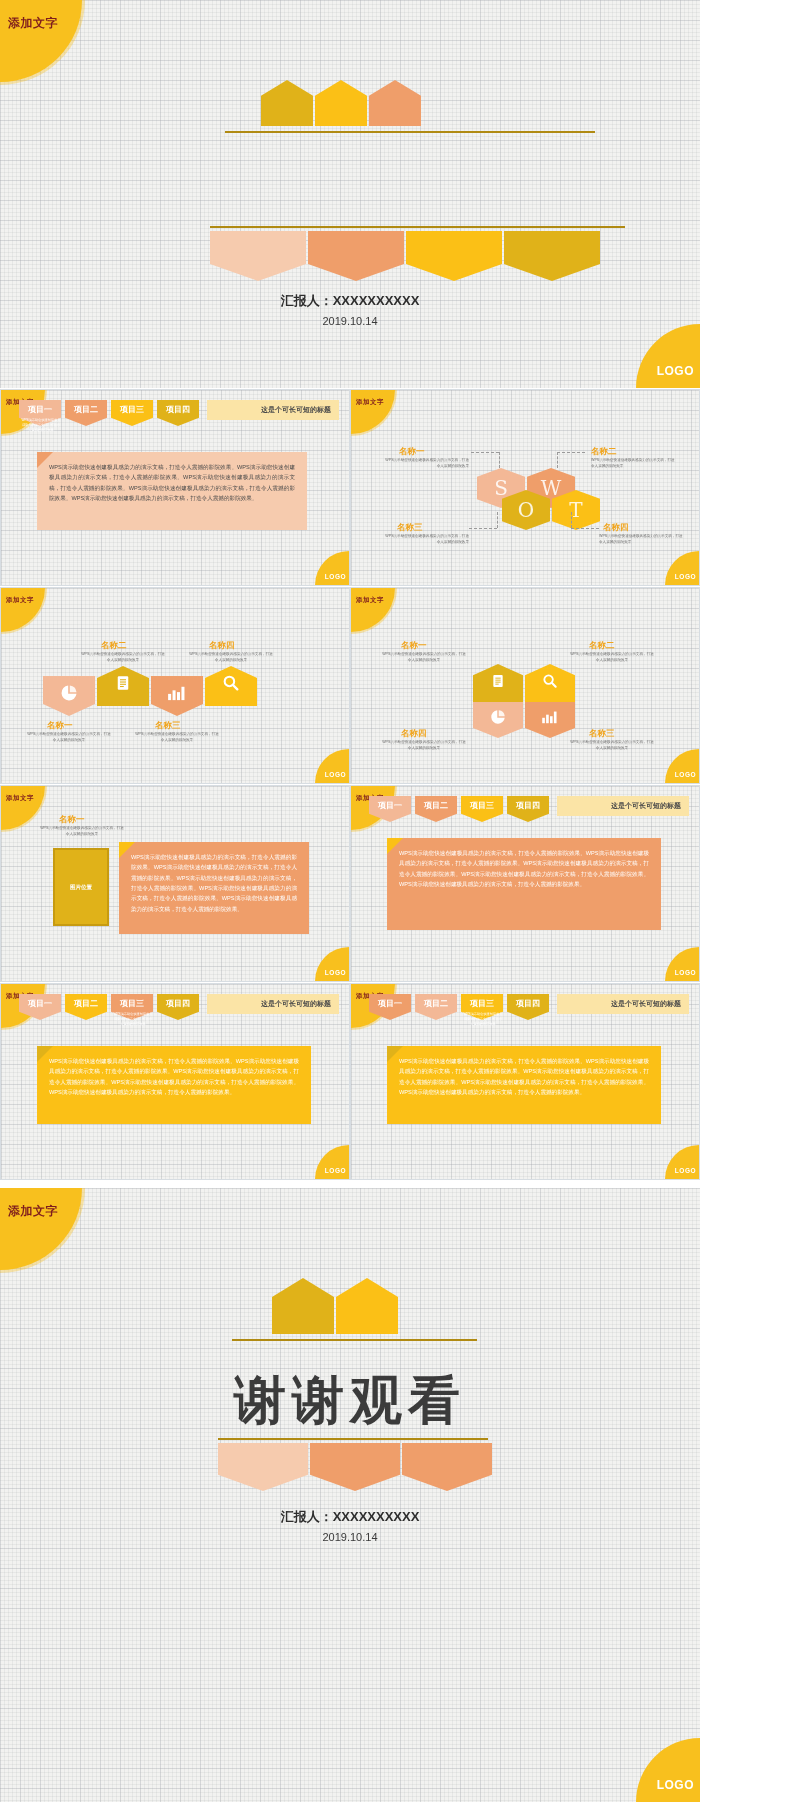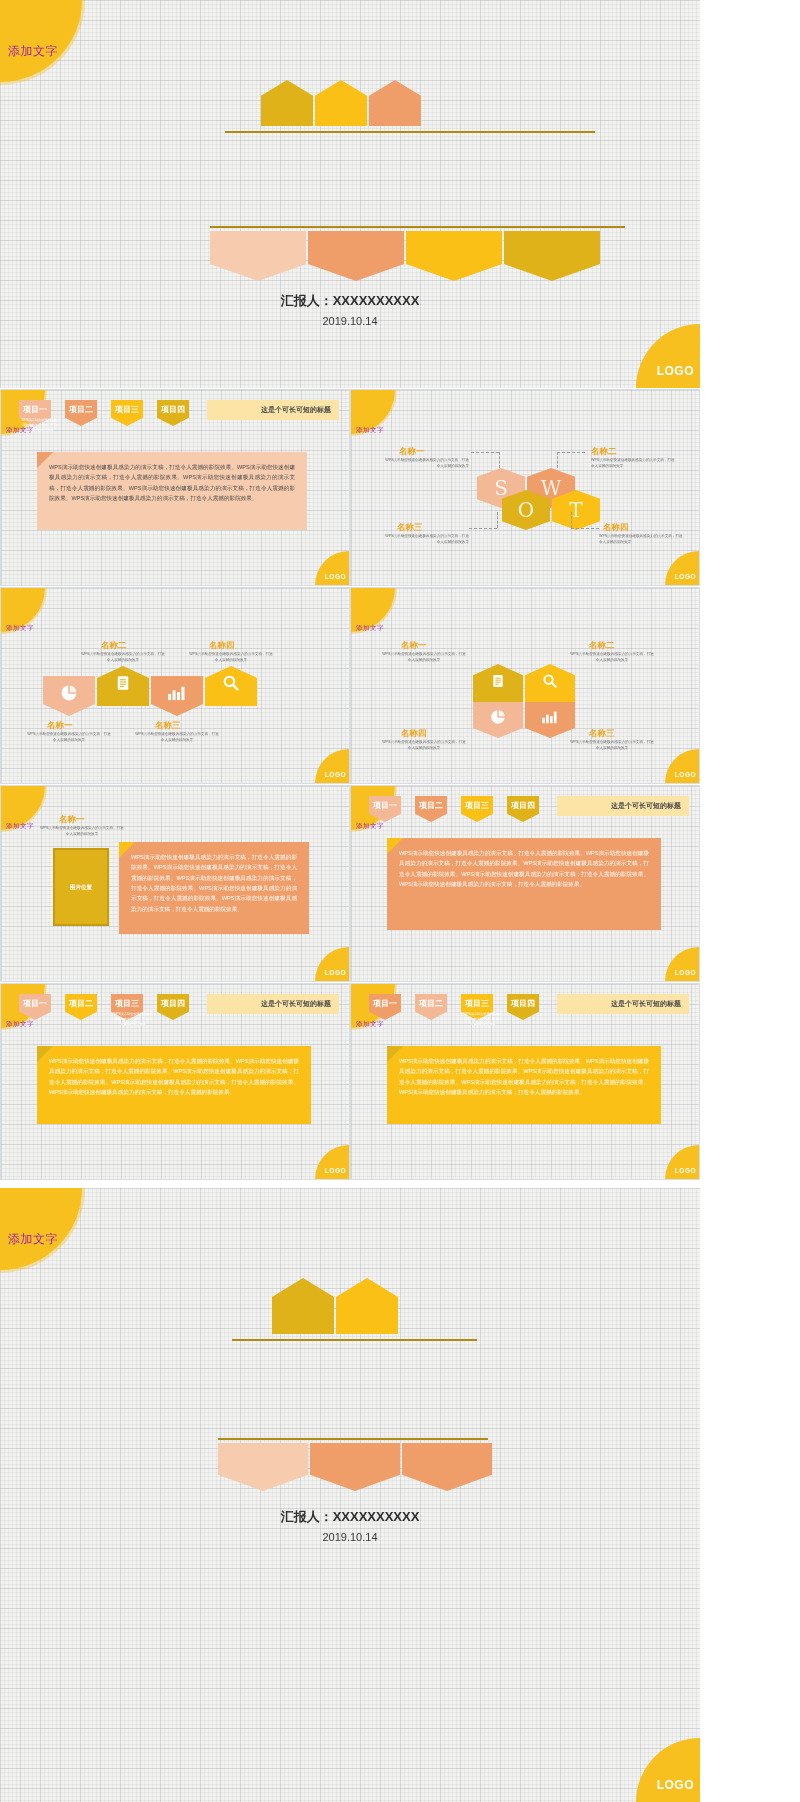--- a/index.html
+++ b/index.html
@@ -23,23 +23,22 @@
   }
 
   
   .cover{ position:absolute; left:0; top:0; width:700px; height:388px; overflow:hidden; }
   .corner-tag{
     position:absolute; left:0; top:0; width:82px; height:82px;
     background:#f8c01e; border-bottom-right-radius:82px;
     box-shadow:0 0 0 3px rgba(248,192,30,.35);
   }
   .corner-tag span{
-    position:absolute; left:8px; top:15px; color:#a21caf; font-weight:normal; font-size:12px;
+    position:absolute; left:8px; top:15px; color:#7f1d1d; font-weight:bold; font-size:12px;
     letter-spacing:.5px;
-    margin-top:28px;
   }
   .logo-badge{
     position:absolute; right:0; bottom:0; width:64px; height:64px;
     background:#f8c01e; border-top-left-radius:64px;
   }
   .logo-badge span{
     position:absolute; right:6px; bottom:10px; color:#fff; font-size:12px; font-weight:bold;
     letter-spacing:.5px;
   }
 
@@ -69,21 +68,21 @@
   }
 
   
   .slide{ position:absolute; width:350px; height:197px; overflow:hidden; border:1px solid #d7dde2; }
   .slide .corner-tag{ width:44px; height:44px; border-bottom-right-radius:44px; box-shadow:0 0 0 2px rgba(248,192,30,.35); }
   .slide .corner-tag span{ left:5px; top:8px; font-size:6.5px; }
   .slide .logo-badge{ width:34px; height:34px; border-top-left-radius:34px; }
   .slide .logo-badge span{ right:3px; bottom:5px; font-size:6.5px; }
 
   
-  .tab{ position:absolute; top:10px; width:32px; height:26px;font-family:Liberation Serif, serif; }
+  .tab{ position:absolute; top:10px; width:42px; height:26px;font-family:Liberation Serif, serif; }
   .tab i{ display:block; width:100%; height:100%; clip-path:polygon(0 0,100% 0,100% 68%,50% 100%,0 68%); }
   .tab b{
     position:absolute; left:0; right:0; top:4px; text-align:center;
     color:#fff; font-size:8px; font-weight:bold;
   }
   .tab-long{
     position:absolute; top:10px; height:20px; background:#fbe4a6;
     display:flex; align-items:center; justify-content:flex-end; padding-right:8px;
   }
   .tab-long span{ font-size:7px; font-weight:bold; color:#4a4a4a; }
@@ -514,20 +513,21 @@
 
     <div class="pent" style="left:272px;top:90px;width:62px;height:56px;">
         <i style="background:#e0b219"></i>
       </div>
     <div class="pent" style="left:336px;top:90px;width:62px;height:56px;">
         <i style="background:#fbc016"></i>
       </div>
 
     <div class="cover-rule" style="left:232px;top:151px;width:245px;"></div>
 
+    <div class="end-title" style="top:178px;">谢谢观看</div>
 
     <div class="cover-rule" style="left:218px;top:250px;width:270px;"></div>
 
     <div class="pent pent-down" style="left:218px;top:255px;width:90px;height:48px;">
         <i style="background:#f6cbae"></i>
       </div>
     <div class="pent pent-down" style="left:310px;top:255px;width:90px;height:48px;">
         <i style="background:#ef9e6a"></i>
       </div>
     <div class="pent pent-down" style="left:402px;top:255px;width:90px;height:48px;">

